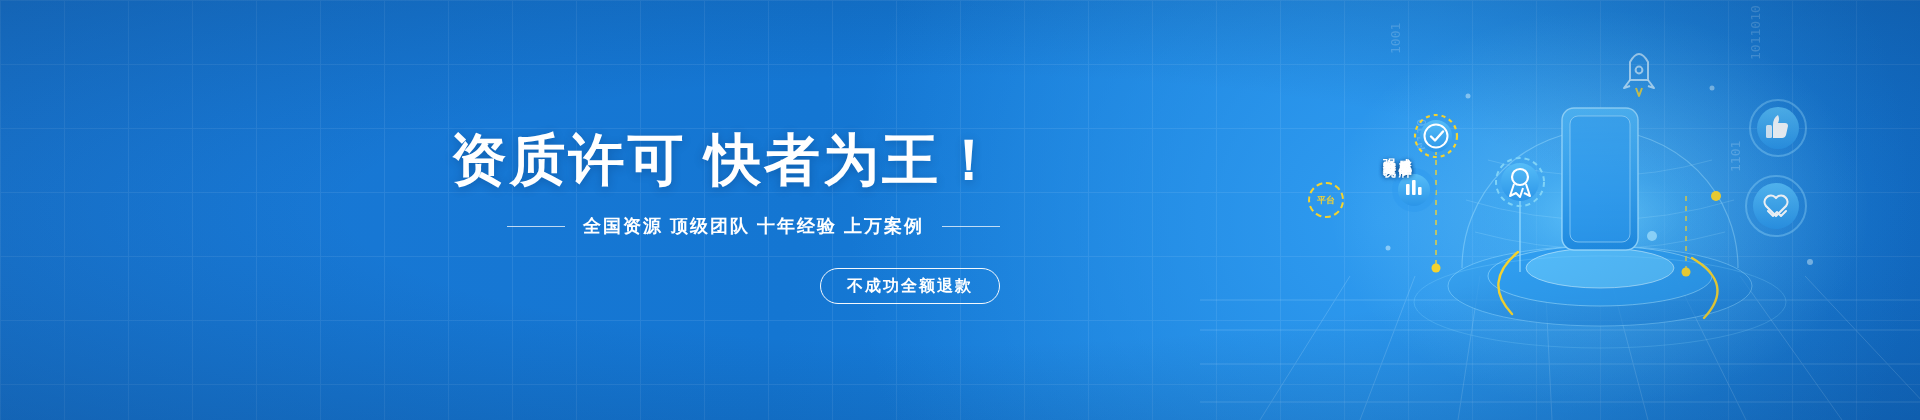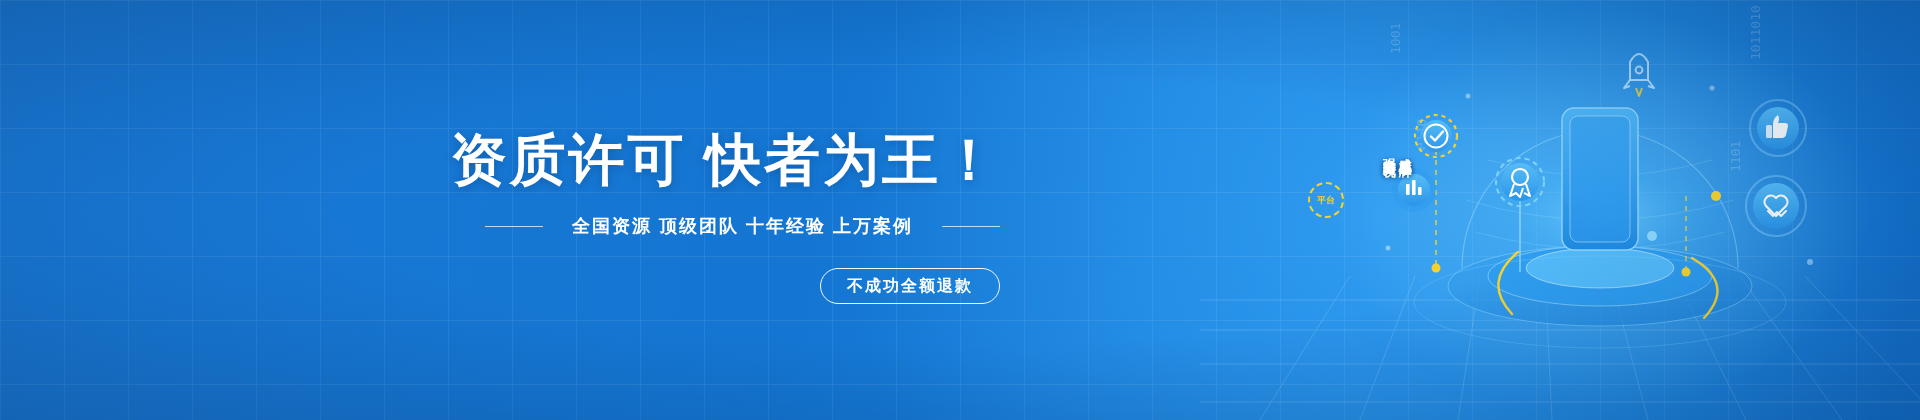--- a/index.html
+++ b/index.html
@@ -37,21 +37,21 @@
     position:absolute;left:0;top:8px;width:1000px;height:420px;
     display:flex;flex-direction:column;align-items:flex-end;justify-content:center;
   }
   .headline{
     color:#ffffff;font-size:56px;line-height:1;font-weight:bold;
     letter-spacing:3px;white-space:nowrap;
     margin:0 0 26px 0;
     text-shadow:0 2px 10px rgba(4,44,92,.30);
   }
   .sub-row{
-    display:flex;align-items:center;gap:29px;margin-bottom:30px;
+    display:flex;align-items:center;gap:18px;margin-bottom:30px;
   }
   .rule{
     width:58px;height:1px;background:rgba(255,255,255,.72);display:block;
   }
   .subtitle{
     color:#ffffff;font-size:18px;letter-spacing:2px;white-space:nowrap;
     font-weight:bold;
   }
   .cta{
     display:inline-flex;align-items:center;justify-content:center;

